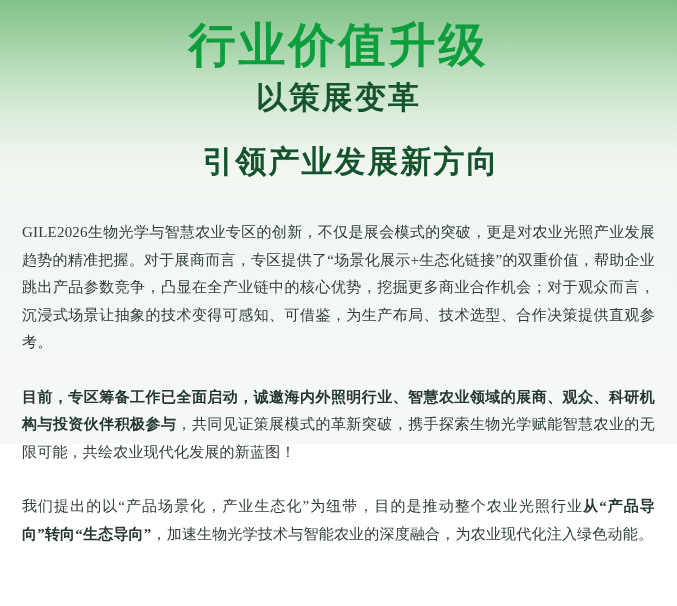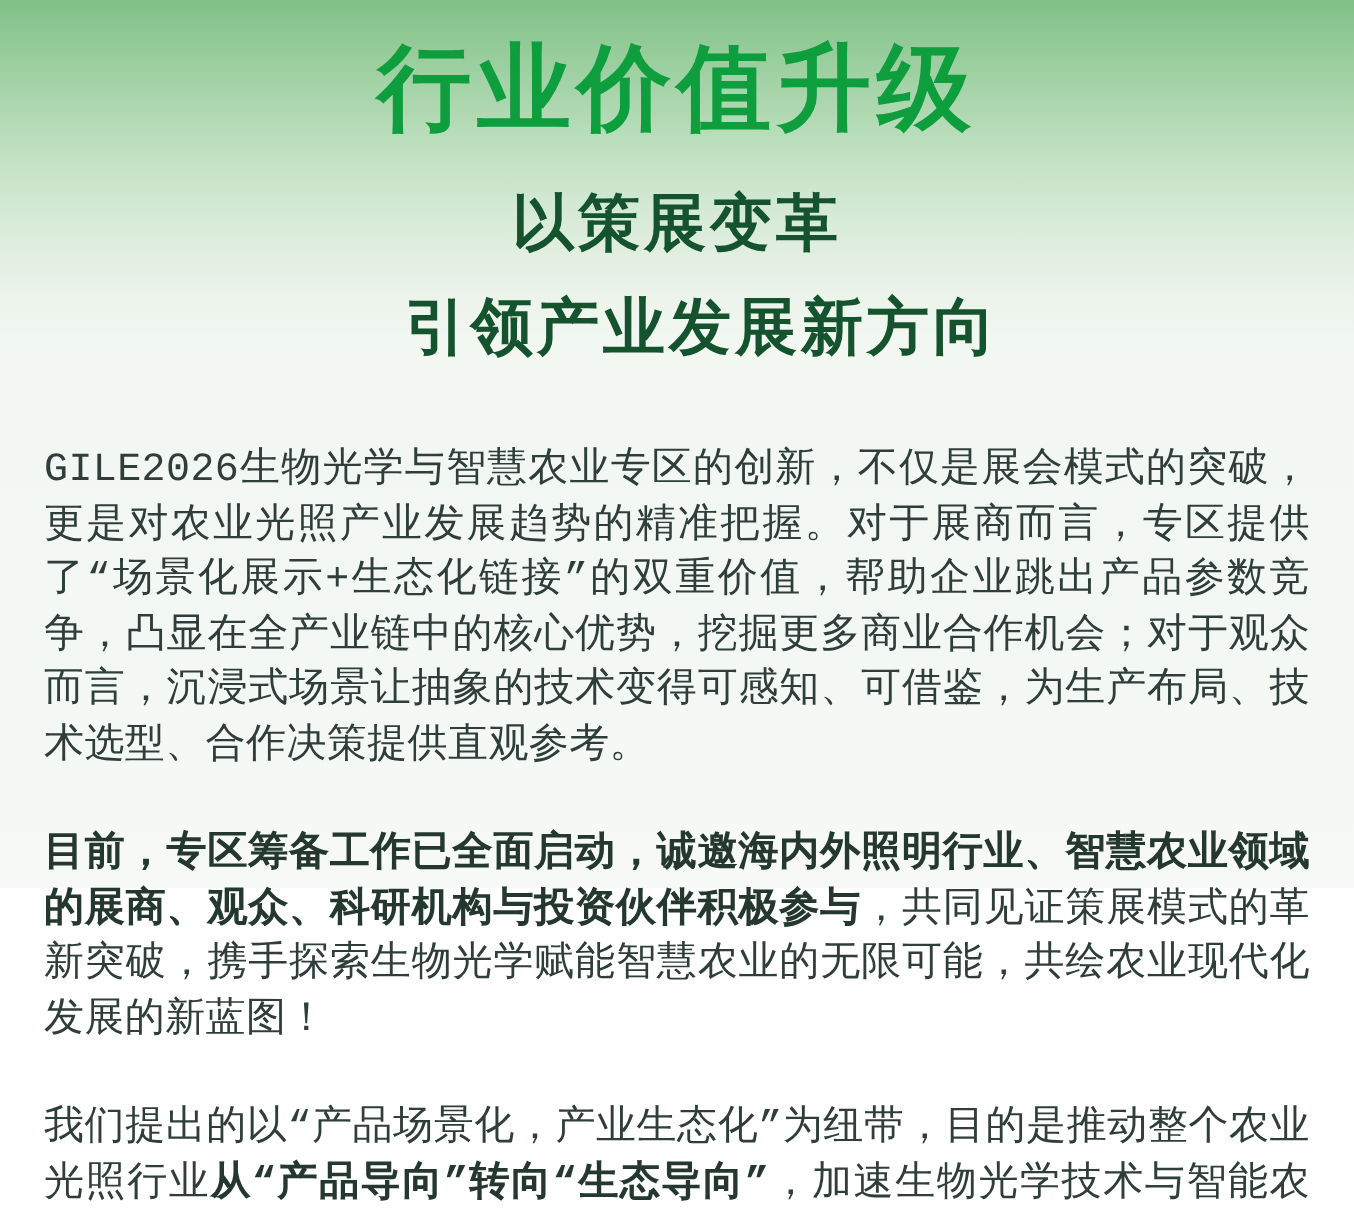--- a/index.html
+++ b/index.html
@@ -57,32 +57,32 @@
     font-family: "DejaVu Serif", "Liberation Serif", serif;
     font-weight: bold;
     font-size: 31px;
     line-height: 44px;
     color: #14532d;
     letter-spacing: 2px;
     margin: 0;
     padding: 0;
     white-space: nowrap;
   }
-  .sub-title.line1 { margin-top: 16px; }
-  .sub-title.line2 { margin-top: 8px; padding-left: 25px; }
+  .sub-title.line1 { margin-top: 1px; }
+  .sub-title.line2 { margin-top: 20px; padding-left: 25px; }
 
   
   .body-block {
     margin-top: 36px;
     padding: 0 22px 0 22px;
   }
 
   .para {
-    font-family: Liberation Mono, monospace;
-    font-size: 20px;
+    font-family: Liberation Serif, serif;
+    font-size: 15px;
     line-height: 27.5px;
     color: #2f3e3a;
     text-align: justify;
     text-justify: inter-ideograph;
     margin: 0 0 27px 0;
     letter-spacing: 0.2px;
   }
   .para:last-child { margin-bottom: 0; }
 
   .para b, .para .bold {

